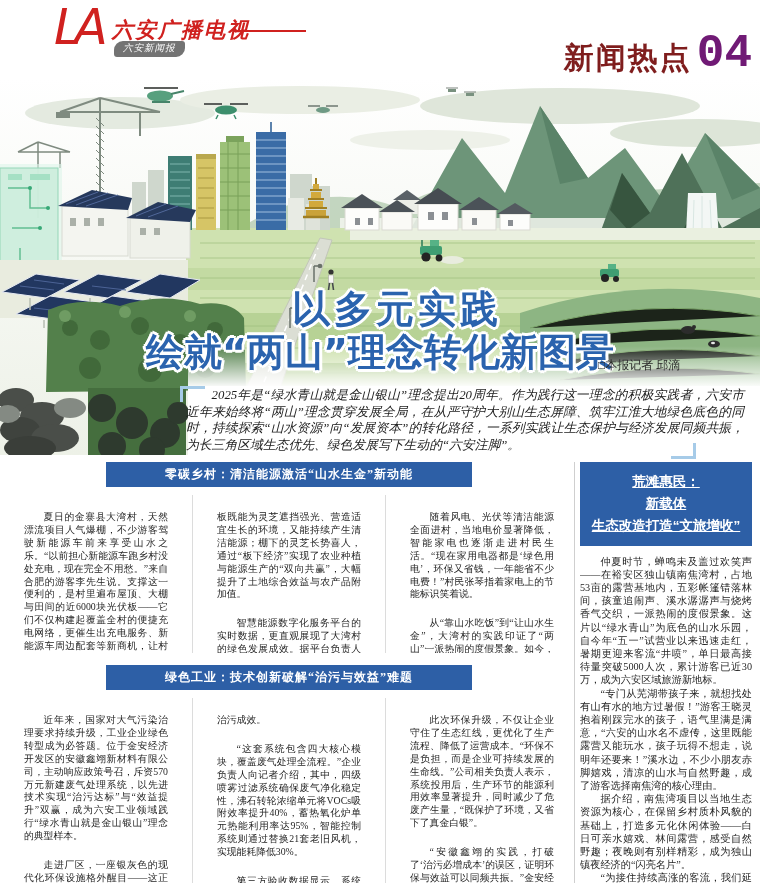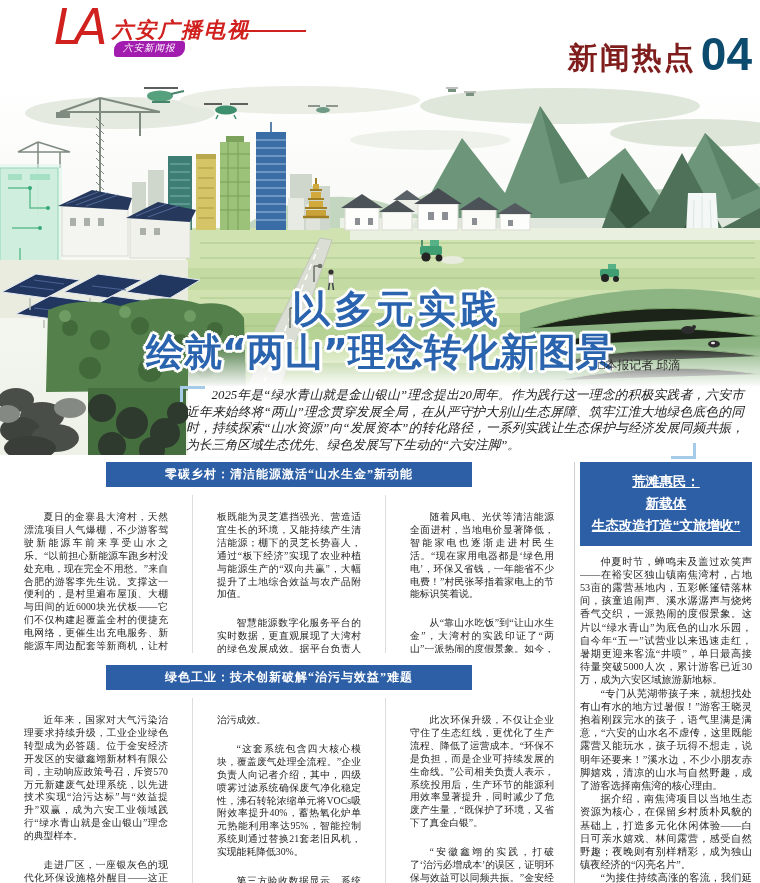--- a/index.html
+++ b/index.html
@@ -5,35 +5,35 @@
   html,body{margin:0;padding:0;background:#ffffff;}
   .page{position:relative;width:760px;height:883px;overflow:hidden;background:#fff;
         font-family:"Liberation Serif","DejaVu Serif",serif;}
   
   .masthead{position:absolute;top:0;left:0;width:760px;height:78px;}
   .logo-mono{position:absolute;left:54px;top:6px;font-family:"DejaVu Sans",sans-serif;
              font-weight:400;font-style:italic;font-size:49px;line-height:44px;
              color:#d0211f;letter-spacing:-7px;}
   .logo-name{position:absolute;left:112px;top:16px;font-size:21px;font-weight:700;
              color:#d0211f;font-style:italic;letter-spacing:2px;}
-  .logo-sub{position:absolute;left:114px;top:41px;background:#a21caf;color:#fff;
+  .logo-sub{position:absolute;left:114px;top:41px;background:#737373;color:#fff;
             font-size:9.5px;font-style:italic;padding:1px 9px 2px;border-radius:9px 3px 9px 3px;
             letter-spacing:1px;}
   .red-line{position:absolute;left:234px;top:30px;width:72px;height:2px;background:#d0211f;}
   .date-row{position:absolute;left:10px;top:56px;width:460px;display:flex;align-items:center;}
   .rule{height:5px;background:#aaafb1;}
   .rule-l{flex:1.15;}
   .rule-r{flex:0.72;}
   .date-text{font-family:"Liberation Sans","DejaVu Sans",sans-serif;font-weight:700;
              font-size:11px;color:#121212;white-space:nowrap;padding:0 10px;letter-spacing:1px;}
   .nh{position:absolute;top:36px;right:8px;display:flex;align-items:flex-end;}
   .nh-t{font-family:"DejaVu Sans",sans-serif;font-weight:900;font-size:30px;line-height:1;
         color:#7f1d1d;letter-spacing:2px;}
-  .nh-n{font-family:Liberation Sans, sans-serif;font-weight:800;font-size:46px;line-height:.8;
-        color:#0c4a6e;margin-left:5px;}
+  .nh-n{font-family:Liberation Mono, monospace;font-weight:800;font-size:46px;line-height:.8;
+        color:#701a75;margin-left:5px;}
   
   .hero{position:absolute;top:78px;left:0;width:760px;height:377px;}
   .headline{position:absolute;font-family:"DejaVu Sans",sans-serif;font-weight:900;color:#2a63ae;
             text-shadow:-2px -2px 0 #fff,2px -2px 0 #fff,-2px 2px 0 #fff,2px 2px 0 #fff,
                         0 -3px 0 #fff,0 3px 0 #fff,-3px 0 0 #fff,3px 0 0 #fff;}
   .hl1{left:292px;top:284px;font-size:38px;letter-spacing:4px;}
   .hl2{left:146px;top:327px;font-size:38px;letter-spacing:0px;}
   .byline{position:absolute;left:598px;top:357px;font-size:12px;color:#2b2b2b;}
   
   .intro{position:absolute;left:186px;top:387px;width:558px;height:68px;}

